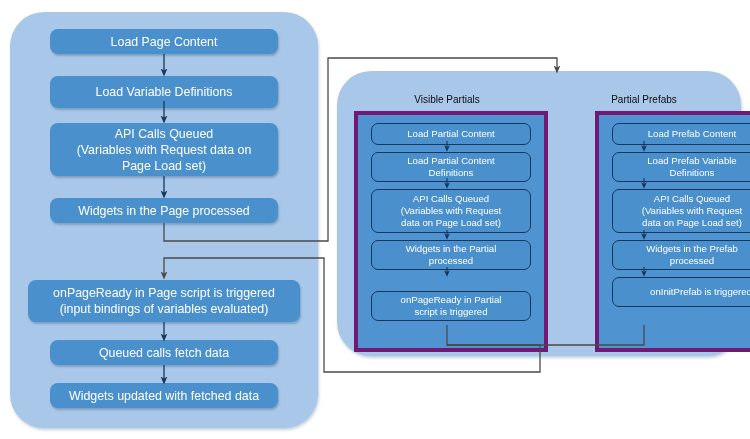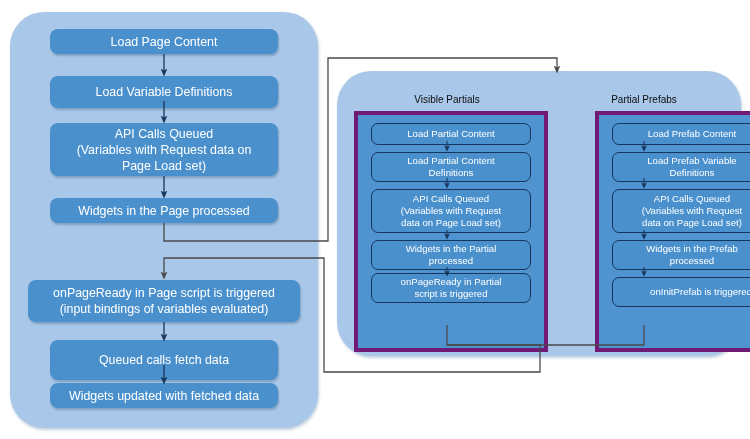--- a/index.html
+++ b/index.html
@@ -130,21 +130,21 @@
 
     <div class="box lvl1" style="left:40px; top:111px; width:228px; height:53px;">API Calls Queued
 (Variables with Request data on
 Page Load set)</div>
 
     <div class="box lvl1" style="left:40px; top:186px; width:228px; height:25px;">Widgets in the Page processed</div>
 
     <div class="box lvl1" style="left:18px; top:268px; width:272px; height:42px;">onPageReady in Page script is triggered
 (input bindings of variables evaluated)</div>
 
-    <div class="box lvl1" style="left:40px; top:328px; width:228px; height:40px;">Queued calls fetch data</div>
+    <div class="box lvl1" style="left:40px; top:328px; width:228px; height:25px;">Queued calls fetch data</div>
 
     <div class="box lvl1" style="left:40px; top:371px; width:228px; height:25px;">Widgets updated with fetched data</div>
   </div>
 
   <div class="group-panel" id="panel-components">
 
     <div class="sub-title" id="title-partials">Visible Partials</div>
     <div class="sub-title" id="title-prefabs">Partial Prefabs</div>
 
     <div class="sub-panel" id="sub-partials">
@@ -153,21 +153,21 @@
       <div class="box lvl2" style="left:13px; top:37px; width:160px; height:30px;">Load Partial Content
 Definitions</div>
 
       <div class="box lvl2" style="left:13px; top:74px; width:160px; height:44px;">API Calls Queued
 (Variables with Request
 data on Page Load set)</div>
 
       <div class="box lvl2" style="left:13px; top:125px; width:160px; height:30px;">Widgets in the Partial
 processed</div>
 
-      <div class="box lvl2" style="left:13px; top:158px; width:160px; height:30px;">onPageReady in Partial
+      <div class="box lvl2" style="left:13px; top:176px; width:160px; height:30px;">onPageReady in Partial
 script  is triggered</div>
     </div>
 
     <div class="sub-panel" id="sub-prefabs">
       <div class="box lvl2" style="left:13px; top:8px; width:160px; height:22px;">Load Prefab Content</div>
 
       <div class="box lvl2" style="left:13px; top:37px; width:160px; height:30px;">Load Prefab Variable
 Definitions</div>
 
       <div class="box lvl2" style="left:13px; top:74px; width:160px; height:44px;">API Calls Queued

